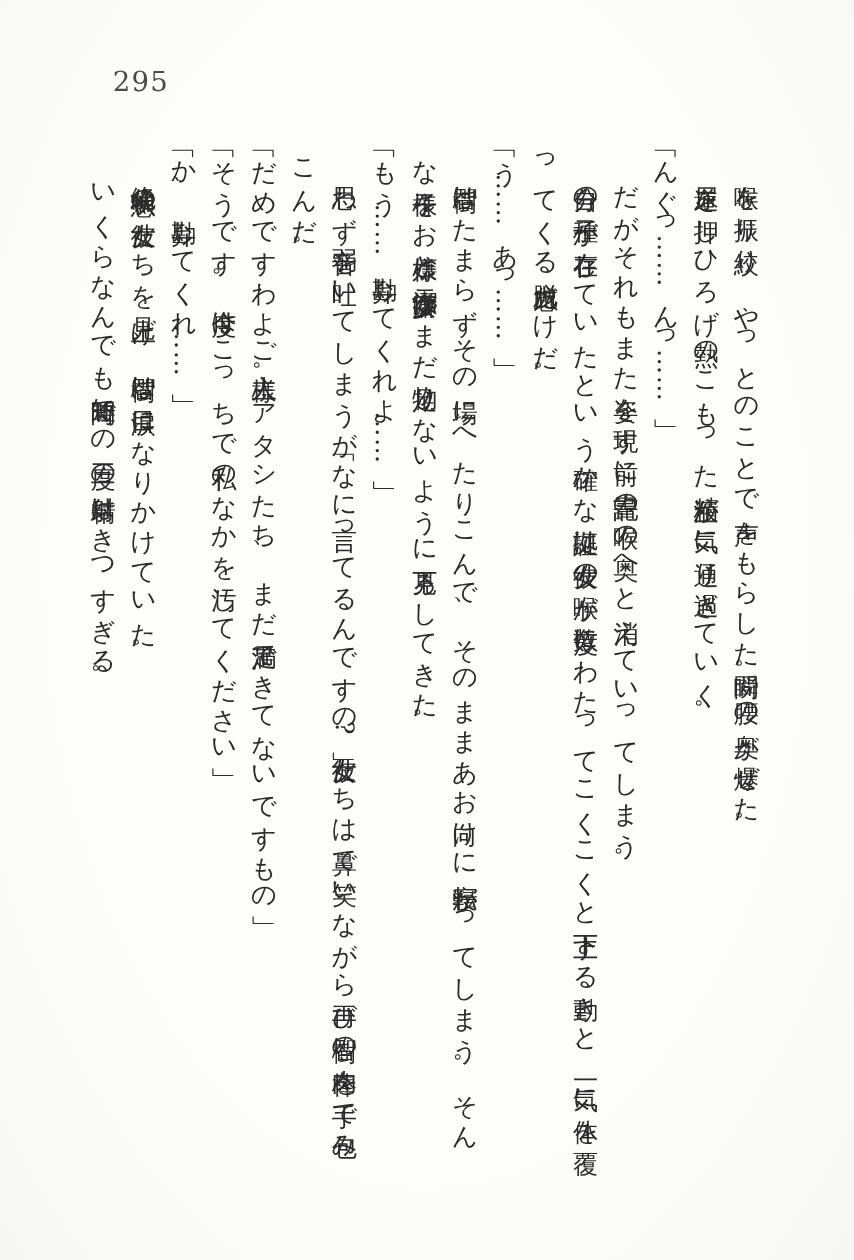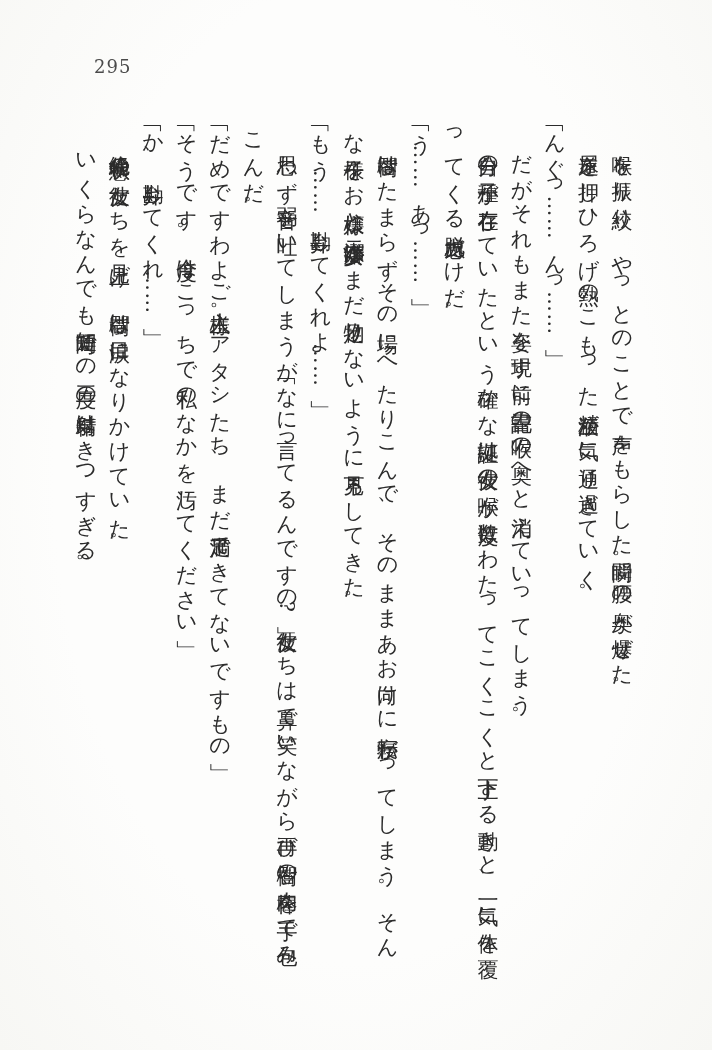--- a/index.html
+++ b/index.html
@@ -14,21 +14,21 @@
     margin: 0 auto;
     background: #fcfcfa;
     background-image: radial-gradient(ellipse at 50% 45%, #fdfdfc 60%, #f7f7f4 100%);
     overflow: hidden;
     font-family: "DejaVu Serif", "Liberation Serif", serif;
   }
   .page-number {
     position: absolute;
     top: 56px;
     left: 94px;
-    font-size: 18px;
+    font-size: 23px;
     letter-spacing: 1px;
     color: #4a4a4a;
     font-family: "DejaVu Serif", "Liberation Serif", serif;
   }
   .text-block {
     position: absolute;
     top: 118px;
     right: 74px;
     height: 846px;
     writing-mode: vertical-rl;

